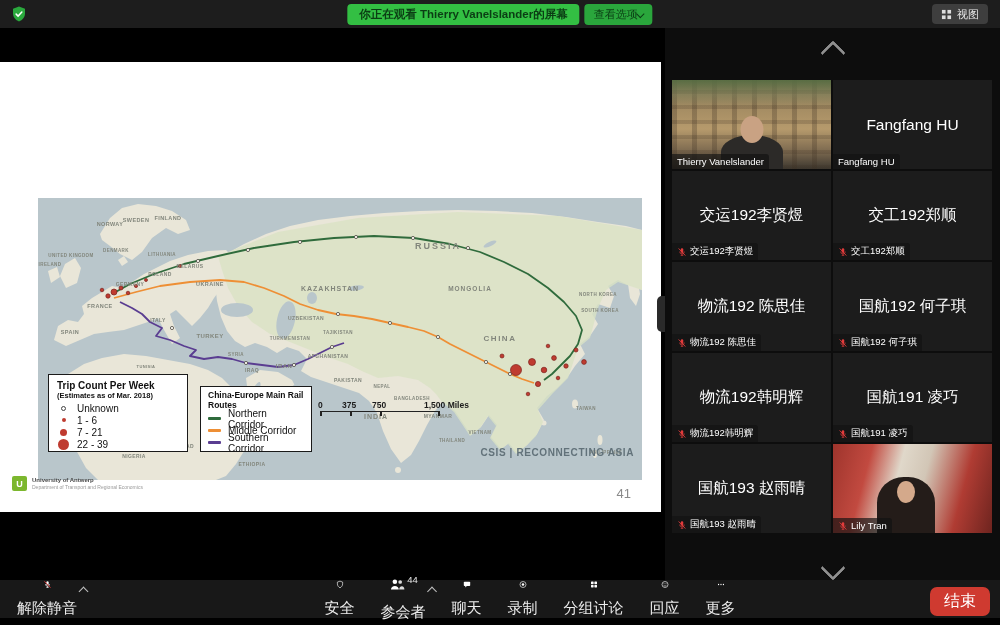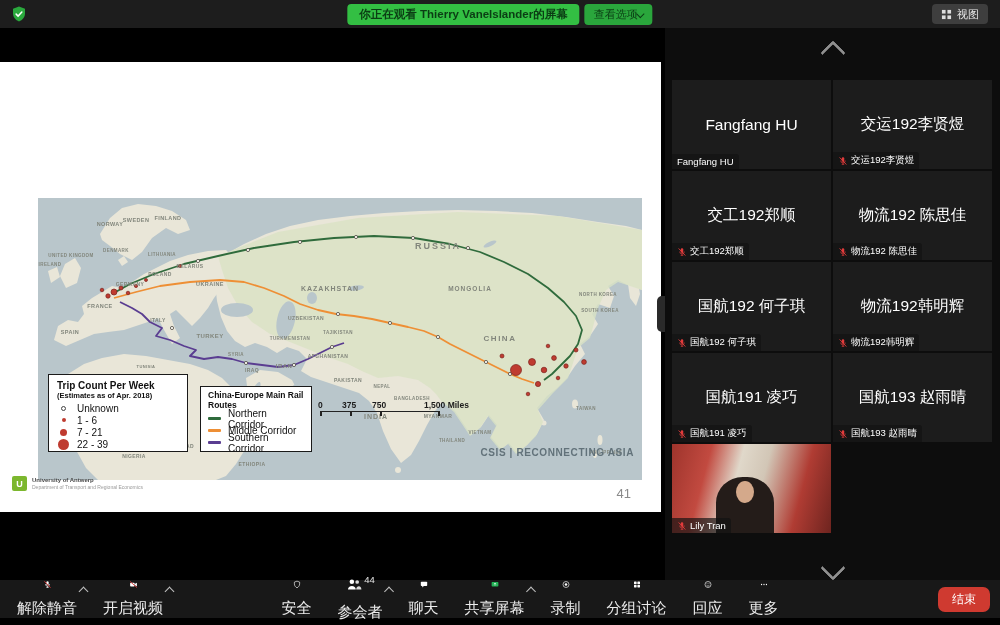--- a/index.html
+++ b/index.html
@@ -84,21 +84,21 @@
   
   #toolbar{position:absolute;left:0;bottom:0;width:1000px;height:38px;background:#181818;z-index:6}
   .tb-left{position:absolute;left:4px;top:0;height:100%;display:flex}
   .tb-center{position:absolute;left:53%;top:0;height:100%;transform:translateX(-50%);display:flex}
   .tb-btn{position:relative;display:flex;flex-direction:column;align-items:center;justify-content:center;gap:10px;padding:0 13px;cursor:pointer}
   .tb-btn svg{width:17px;height:17px;display:block}
   .tb-label{font-size:15px;color:#ececec;white-space:nowrap}
   .tb-caret{position:absolute;right:3px;top:8px;width:6px;height:6px;border-left:1.5px solid #c2c2c2;border-top:1.5px solid #c2c2c2;transform:rotate(45deg)}
   .ico-row{position:relative;display:flex;align-items:flex-start}
   .tb-count{font-size:9.5px;color:#e5e5e5;margin:-2px 0 0 2px}
-  .end-btn{position:absolute;right:10px;top:7px;background:var(--end-red,#cf3a30);color:#fff;font-size:12px;padding:4px 14px;border-radius:7px;cursor:pointer}
+  .end-btn{position:absolute;right:10px;top:7px;background:var(--end-red,#cf3a30);color:#fff;font-size:16px;padding:4px 14px;border-radius:7px;cursor:pointer}
 </style>
 </head>
 <body>
 
 <div id="app">
 
   <div id="topbar">
     <div class="enc-badge">
       <svg viewBox="0 0 24 24" width="18" height="18">
           <path d="M12 2l8 3v6c0 5.2-3.4 9-8 11-4.6-2-8-5.8-8-11V5z" fill="#2aa83d"></path>
@@ -243,21 +243,21 @@
             <span class="mlabel" style="left: 82px; top: 196px; font-size: 5px;">ALGERIA</span>
             <span class="mlabel" style="left: 108px; top: 168px; font-size: 4px;">TUNISIA</span>
             <span class="mlabel" style="left: 96px; top: 258px; font-size: 5px;">NIGERIA</span>
             <span class="mlabel" style="left: 148px; top: 248px; font-size: 5px;">CHAD</span>
             <span class="mlabel" style="left: 188px; top: 240px; font-size: 5px;">SUDAN</span>
             <span class="mlabel" style="left: 214px; top: 266px; font-size: 5px;">ETHIOPIA</span>
           </div>
 
         <div class="legend legend-trip">
           <div class="lt-title">Trip Count Per Week</div>
-          <div class="lt-sub">(Estimates as of Apr. 2018)</div>
+          <div class="lt-sub">(Estimates as of Mar. 2018)</div>
           <div class="lrow">
               <span class="symcell">
                 <span class="sym sym-unknown"></span>
               </span>
               <span class="ltext">Unknown</span>
             </div>
           <div class="lrow">
               <span class="symcell">
                 <span class="sym sym-s1"></span>
               </span>
@@ -326,20 +326,26 @@
       </div>
       <div class="slide-page">41</div>
     </div>
   </div>
 
   <div id="sidebar">
     <div class="chev up">
         <i></i>
       </div>
     <div id="tiles">
+        <div class="tile active video-thierry">
+          <div class="vid"></div>
+          <div class="tile-label">
+            <span>Thierry Vanelslander</span>
+          </div>
+        </div>
         <div class="tile">
           <div class="tile-name">Fangfang HU</div>
           <div class="tile-label">
             <span>Fangfang HU</span>
           </div>
         </div>
         <div class="tile">
           <div class="tile-name">交运192李贤煜</div>
           <div class="tile-label">
             <svg viewBox="0 0 24 24" width="10" height="10">
@@ -445,29 +451,20 @@
   <div id="toolbar">
     <div class="tb-left">
       <div class="tb-btn">
         <svg viewBox="0 0 24 24">
             <path d="M12 3a3 3 0 0 1 3 3v5a3 3 0 0 1-6 0V6a3 3 0 0 1 3-3z" fill="#fff"></path>
             <path d="M6.5 11a5.5 5.5 0 0 0 11 0" stroke="#fff" stroke-width="1.8" fill="none"></path>
             <path d="M12 16.5V20M9 20h6" stroke="#fff" stroke-width="1.8"></path>
             <line x1="4" y1="3.5" x2="20" y2="20.5" stroke="#e23b3b" stroke-width="2.4"></line>
           </svg>
         <span class="tb-label">解除静音</span>
-        <span class="tb-caret"></span>
-      </div>
-      <div class="tb-btn">
-        <svg viewBox="0 0 24 24">
-            <rect x="3" y="7" width="12" height="10" rx="2" fill="#fff"></rect>
-            <path d="M16 10l5-3v10l-5-3z" fill="#fff"></path>
-            <line x1="3" y1="4" x2="21" y2="20" stroke="#e23b3b" stroke-width="2.4"></line>
-          </svg>
-        <span class="tb-label">开启视频</span>
         <span class="tb-caret"></span>
       </div>
     </div>
 
     <div class="tb-center">
       <div class="tb-btn">
         <svg viewBox="0 0 24 24">
             <path d="M12 3l7 2.6v4.9c0 4.8-3.1 8.3-7 10.3-3.9-2-7-5.5-7-10.3V5.6z" fill="none" stroke="#fff" stroke-width="1.7"></path>
           </svg>
         <span class="tb-label">安全</span>
@@ -487,28 +484,20 @@
       </div>
       <div class="tb-btn">
         <svg viewBox="0 0 24 24">
             <rect x="3.5" y="4.5" width="17" height="11.5" rx="2" fill="#fff"></rect>
             <path d="M8 15.5l-1.5 4.5 5-3.5z" fill="#fff"></path>
           </svg>
         <span class="tb-label">聊天</span>
       </div>
       <div class="tb-btn">
         <svg viewBox="0 0 24 24">
-            <rect x="3" y="5" width="18" height="12.5" rx="2" fill="#23b256"></rect>
-            <path d="M12 14.8V8.4M9.3 11L12 8.3l2.7 2.7" stroke="#fff" stroke-width="1.7" fill="none"></path>
-          </svg>
-        <span class="tb-label">共享屏幕</span>
-        <span class="tb-caret"></span>
-      </div>
-      <div class="tb-btn">
-        <svg viewBox="0 0 24 24">
             <circle cx="12" cy="12" r="8" stroke="#fff" stroke-width="1.7" fill="none"></circle>
             <circle cx="12" cy="12" r="3.4" fill="#fff"></circle>
           </svg>
         <span class="tb-label">录制</span>
       </div>
       <div class="tb-btn">
         <svg viewBox="0 0 24 24">
             <rect x="4" y="4" width="7" height="7" rx="1.2" fill="#fff"></rect>
             <rect x="13" y="4" width="7" height="7" rx="1.2" fill="#fff"></rect>
             <rect x="4" y="13" width="7" height="7" rx="1.2" fill="#fff"></rect>

